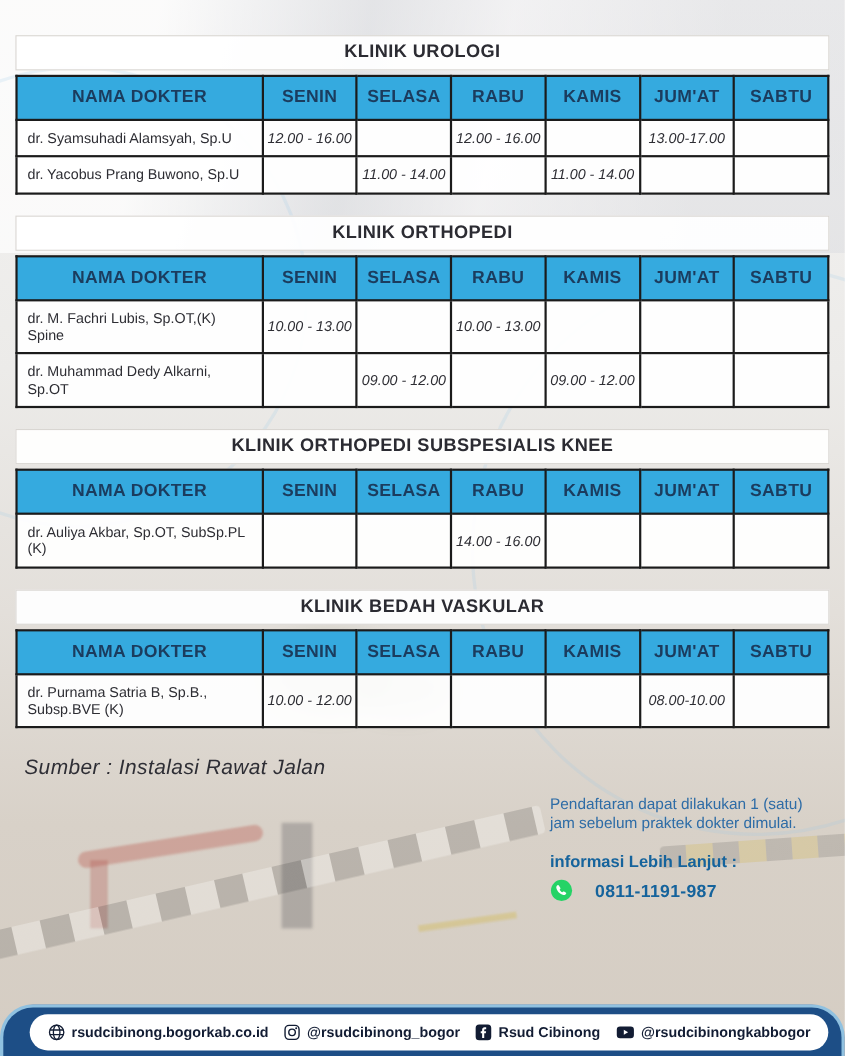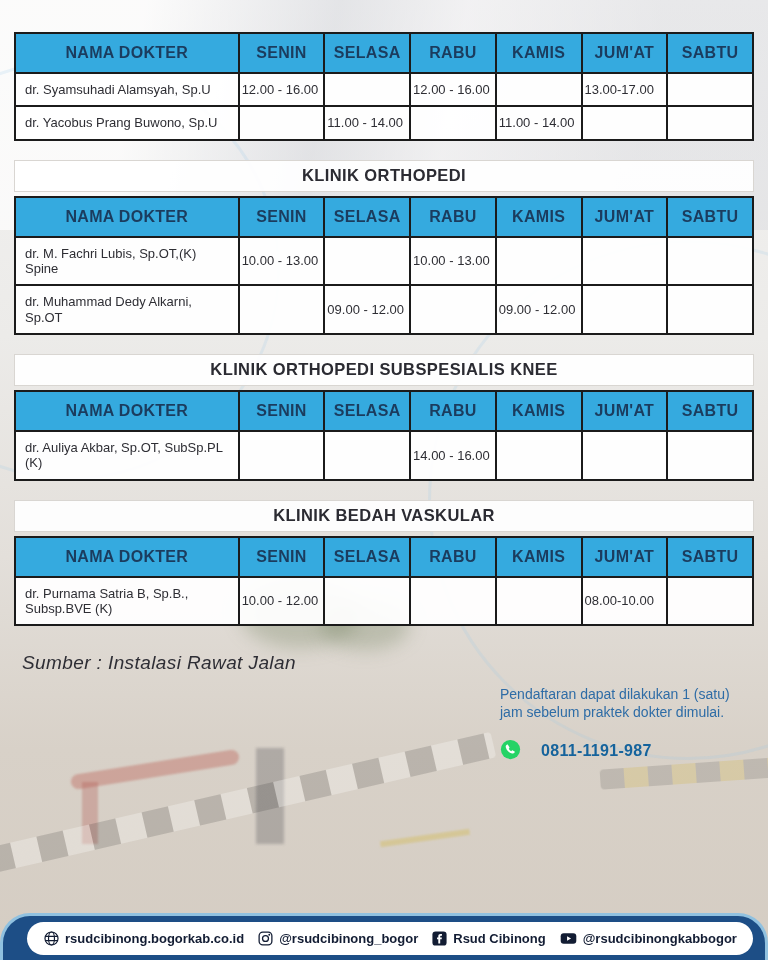--- a/index.html
+++ b/index.html
@@ -44,21 +44,21 @@
     color:#2b2b32; padding:5px 4px 6px; margin-bottom:4px;
   }
   table.schedule { width:100%; border-collapse:collapse; background:rgba(255,255,255,.94);
     border:2px solid #1b1b1b; table-layout:fixed; }
   table.schedule th {
     background:#35AADF; color:#1b3c5e; font-size:16px; font-weight:bold;
     letter-spacing:.3px; padding:10px 3px; border:2px solid #1b1b1b; text-align:center;
   }
   table.schedule td { border:2px solid #1b1b1b; font-size:13px; color:#2e2e34; line-height:1.18; }
   td.doctor-cell { text-align:left; padding:8px 9px;margin-top:12px; }
-  td.time-cell { padding:8px 2px; white-space:nowrap; font-size:12.8px; }
+  td.time-cell { text-align:center; padding:8px 2px; white-space:nowrap; font-size:12.8px;font-style:italic; }
   col.name-col { width:30.3%; } col.day-col { width:11.6166%; }
 
   
   .notes { margin-top:26px; padding:0 8px 0 8px; }
   .source-line { font-style:italic; font-size:19px; letter-spacing:.4px; color:#2e2e35; margin-bottom:10px; }
   .notes-cols { display:flex; align-items:flex-start; }
   .notes-left { width:500px; }
   .bpjs-heading { color:#15639C; font-weight:bold; font-size:15px; margin-bottom:3px; }
   ol.bpjs-list { margin-left:24px; }
   ol.bpjs-list li { color:#15639C; font-weight:bold; font-size:15px; line-height:1.38;
@@ -98,20 +98,21 @@
   <div class="post"></div>
   <div class="curb1"></div>
   <div class="curb2"></div>
   <div class="mark"></div>
 </div>
 
 <div class="content">
 
   <div>
       <section class="clinic-section">
+        <div class="title-bar">KLINIK UROLOGI</div>
         <table class="schedule">
           <colgroup>
             <col class="name-col">
             <col class="day-col">
             <col class="day-col">
             <col class="day-col">
             <col class="day-col">
             <col class="day-col">
             <col class="day-col">
           </colgroup>
@@ -265,20 +266,21 @@
           </tbody>
         </table>
       </section>
     </div>
 
   <div class="notes">
     <div class="source-line">Sumber : Instalasi Rawat Jalan</div>
     <div class="notes-cols">
       <div class="notes-right">
         <div class="reg-note">Pendaftaran dapat dilakukan 1 (satu) jam sebelum praktek dokter dimulai.</div>
+        <div class="info-heading">informasi Lebih Lanjut :</div>
         <div class="wa-row">
           <span class="wa-icon">
               <svg viewBox="0 0 24 24" width="21" height="21">
                 <circle cx="12" cy="12" r="11" fill="#25D366"></circle>
                 <path d="M9.2 6.9c-.3-.6-.9-.7-1.4-.4-1 .6-1.5 1.7-1.2 2.9.4 1.7 1.3 3.3 2.6 4.6 1.3 1.3 2.9 2.2 4.6 2.6 1.2.3 2.3-.2 2.9-1.2.3-.5.2-1.1-.4-1.4l-1.7-.9c-.4-.2-.9-.1-1.2.2l-.6.6c-1.1-.5-2.2-1.5-2.8-2.7l.6-.6c.3-.3.4-.8.2-1.2z" fill="#fff"></path>
               </svg>
             </span>
           <span class="wa-number">0811-1191-987</span>
         </div>
       </div>

